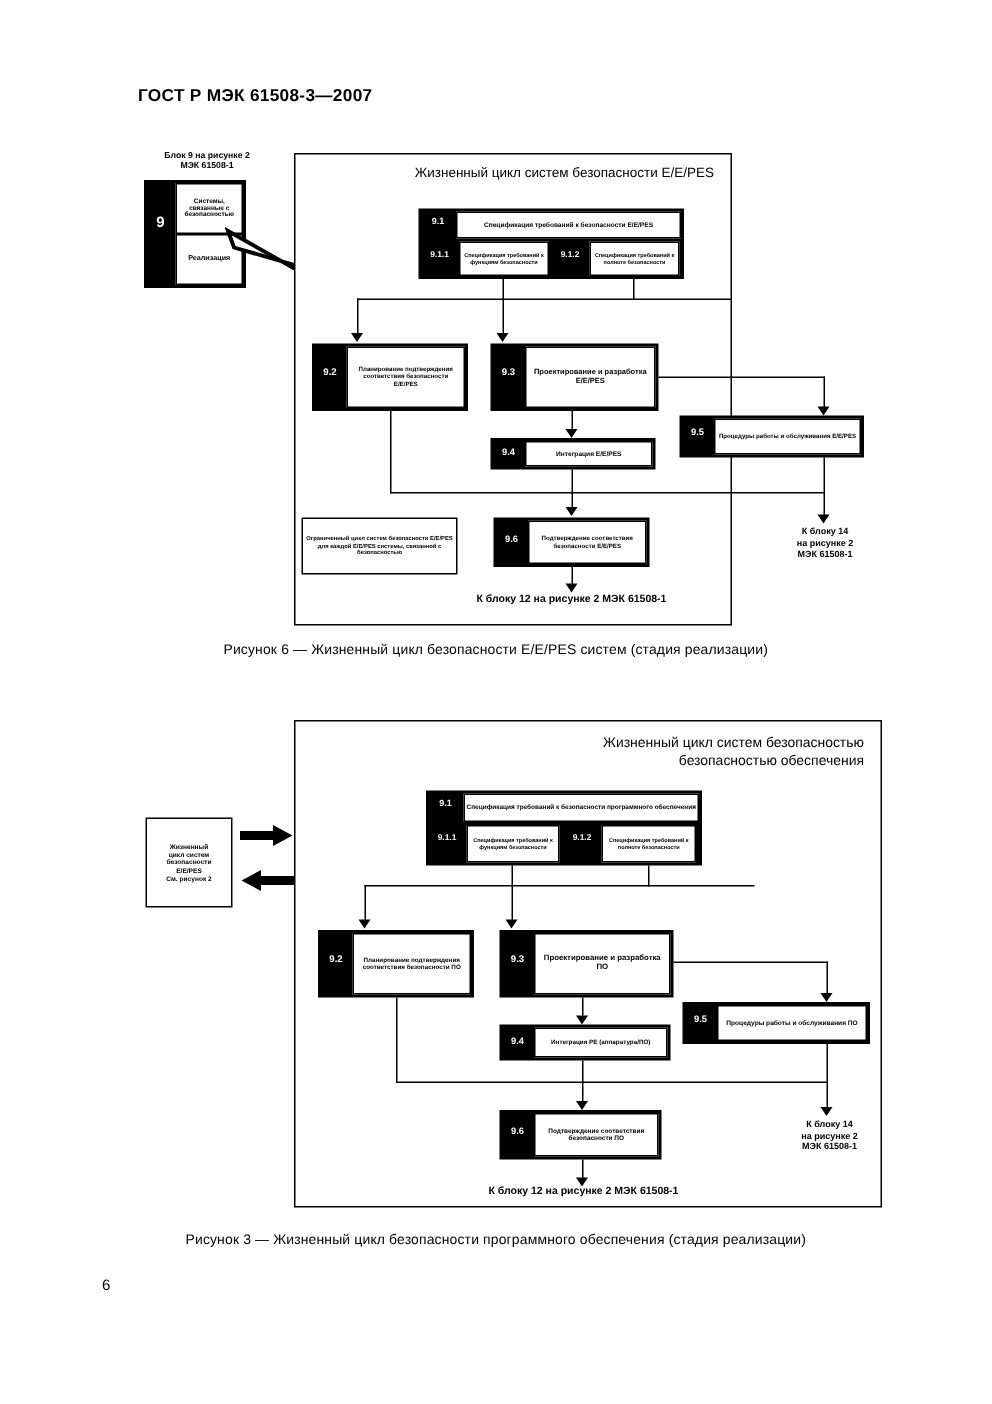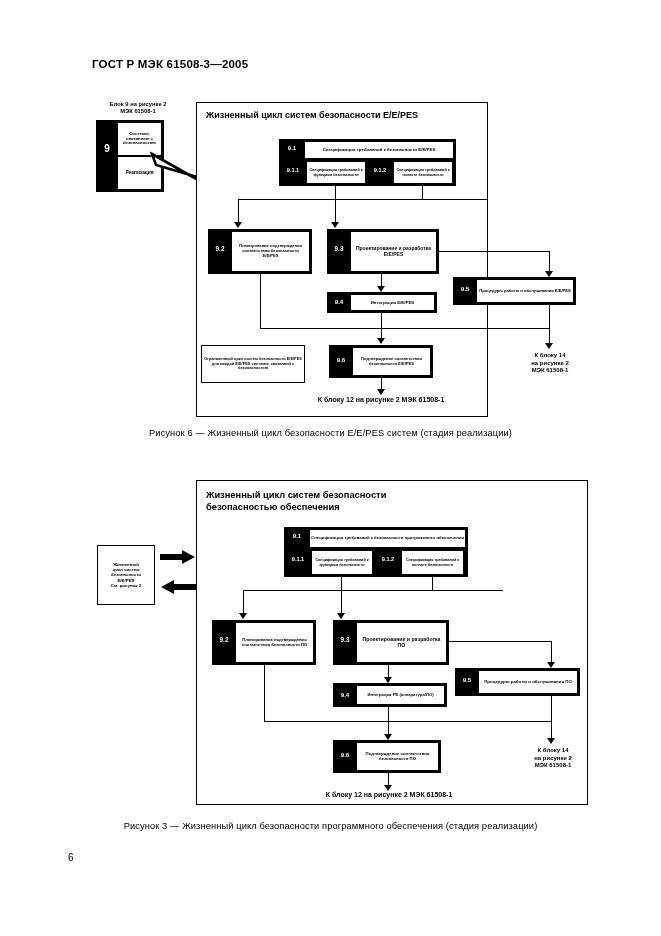--- a/index.html
+++ b/index.html
@@ -10,21 +10,21 @@
 
   
   .doc-header{position:absolute;left:92px;top:58px;font-size:11.5px;font-weight:bold;letter-spacing:.2px;}
   .page-number{position:absolute;left:68px;top:852px;font-size:10px;}
 
   
   .caption{position:absolute;font-size:9.3px;text-align:center;width:100%;left:0;letter-spacing:.1px;}
 
   
   .frame{position:absolute;border:1.6px solid #000;background:#fff;}
-  .dtitle{position:absolute;font-weight:bold;text-align:left;line-height:1.25;}
+  .dtitle{position:absolute;font-weight:normal;text-align:right;line-height:1.25;}
   .plainbox{position:absolute;border:1.2px solid #000;background:#fff;display:flex;
             align-items:center;justify-content:center;text-align:center;line-height:1.18;
             font-weight:bold;box-sizing:border-box;padding:2px;}
   .solidbox{position:absolute;background:#000;}
   .whitebox{position:absolute;background:#fff;border:1.2px solid #000;box-sizing:border-box;
             display:flex;align-items:center;justify-content:center;text-align:center;
             font-weight:bold;line-height:1.15;}
 
   
   .ln{position:absolute;background:#000;}
@@ -38,21 +38,21 @@
   .tolabel-wide{position:absolute;font-size:7px;font-weight:bold;text-align:center;}
 
   
   .fatarrow{position:absolute;}
 </style>
 </head>
 <body>
 
 <div class="page">
 
-  <div class="doc-header">ГОСТ Р МЭК 61508-3—2005</div>
+  <div class="doc-header">ГОСТ Р МЭК 61508-3—2007</div>
 
   <div>
 
     <div class="smalltag" style="left:88px;top:101px;width:100px;font-size:5.8px;">
       <span>Блок 9 на рисунке 2</span><br>
       <span>МЭК 61508-1</span>
     </div>
 
     <div>
       <div class="solidbox" style="left:96px;top:120px;width:68px;height:72px;"></div>
@@ -139,21 +139,21 @@
     </div>
 
     <div class="caption" style="top:428px;">Рисунок 6 — Жизненный цикл безопасности E/E/PES систем (стадия реализации)</div>
   </div>
 
   <div>
 
     <div class="frame" style="left:196px;top:480px;width:390px;height:323px;"></div>
 
     <div class="dtitle" style="left:206px;top:490px;width:370px;font-size:9.3px;">
-      <span>Жизненный цикл систем безопасности</span><br>
+      <span>Жизненный цикл систем безопасностью</span><br>
       <span>безопасностью обеспечения</span>
     </div>
 
     <div class="plainbox" style="left:97px;top:545px;width:58px;height:60px;font-size:4.4px;">
       <div>
         <span>Жизненный</span><br>
         <span>цикл систем</span><br>
         <span>безопасности</span><br>
         <span>E/E/PES</span><br>
         <span>См. рисунок 2</span>

